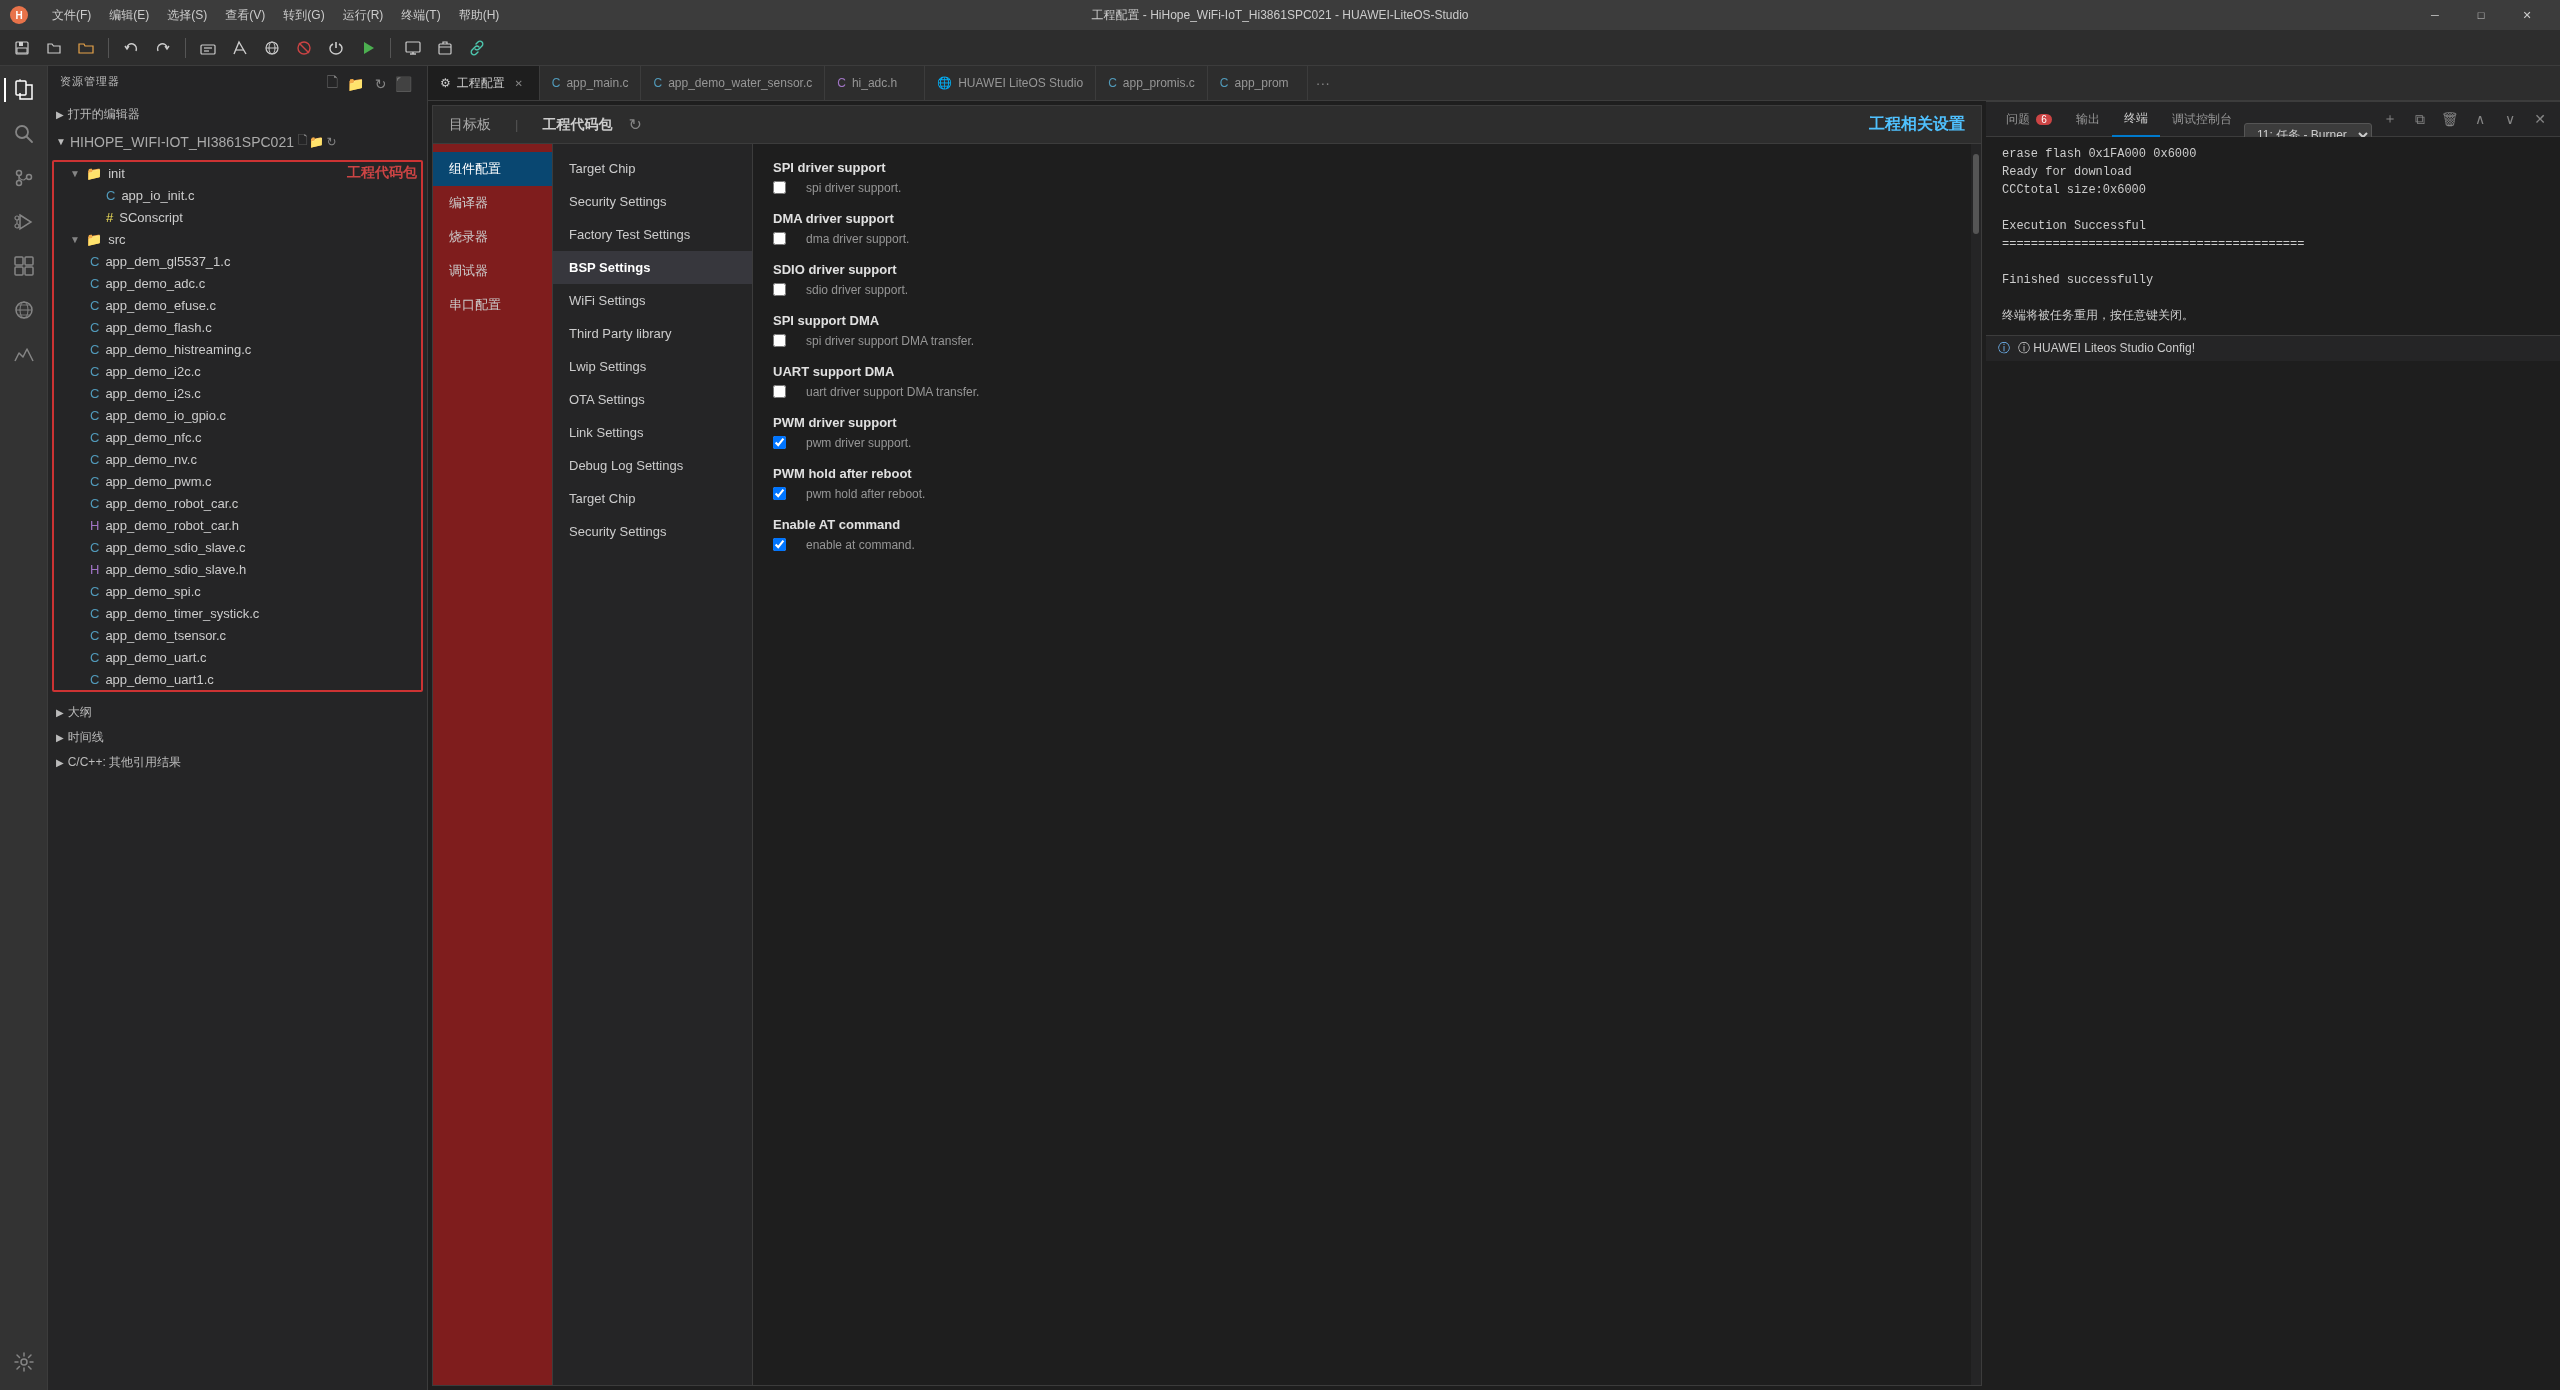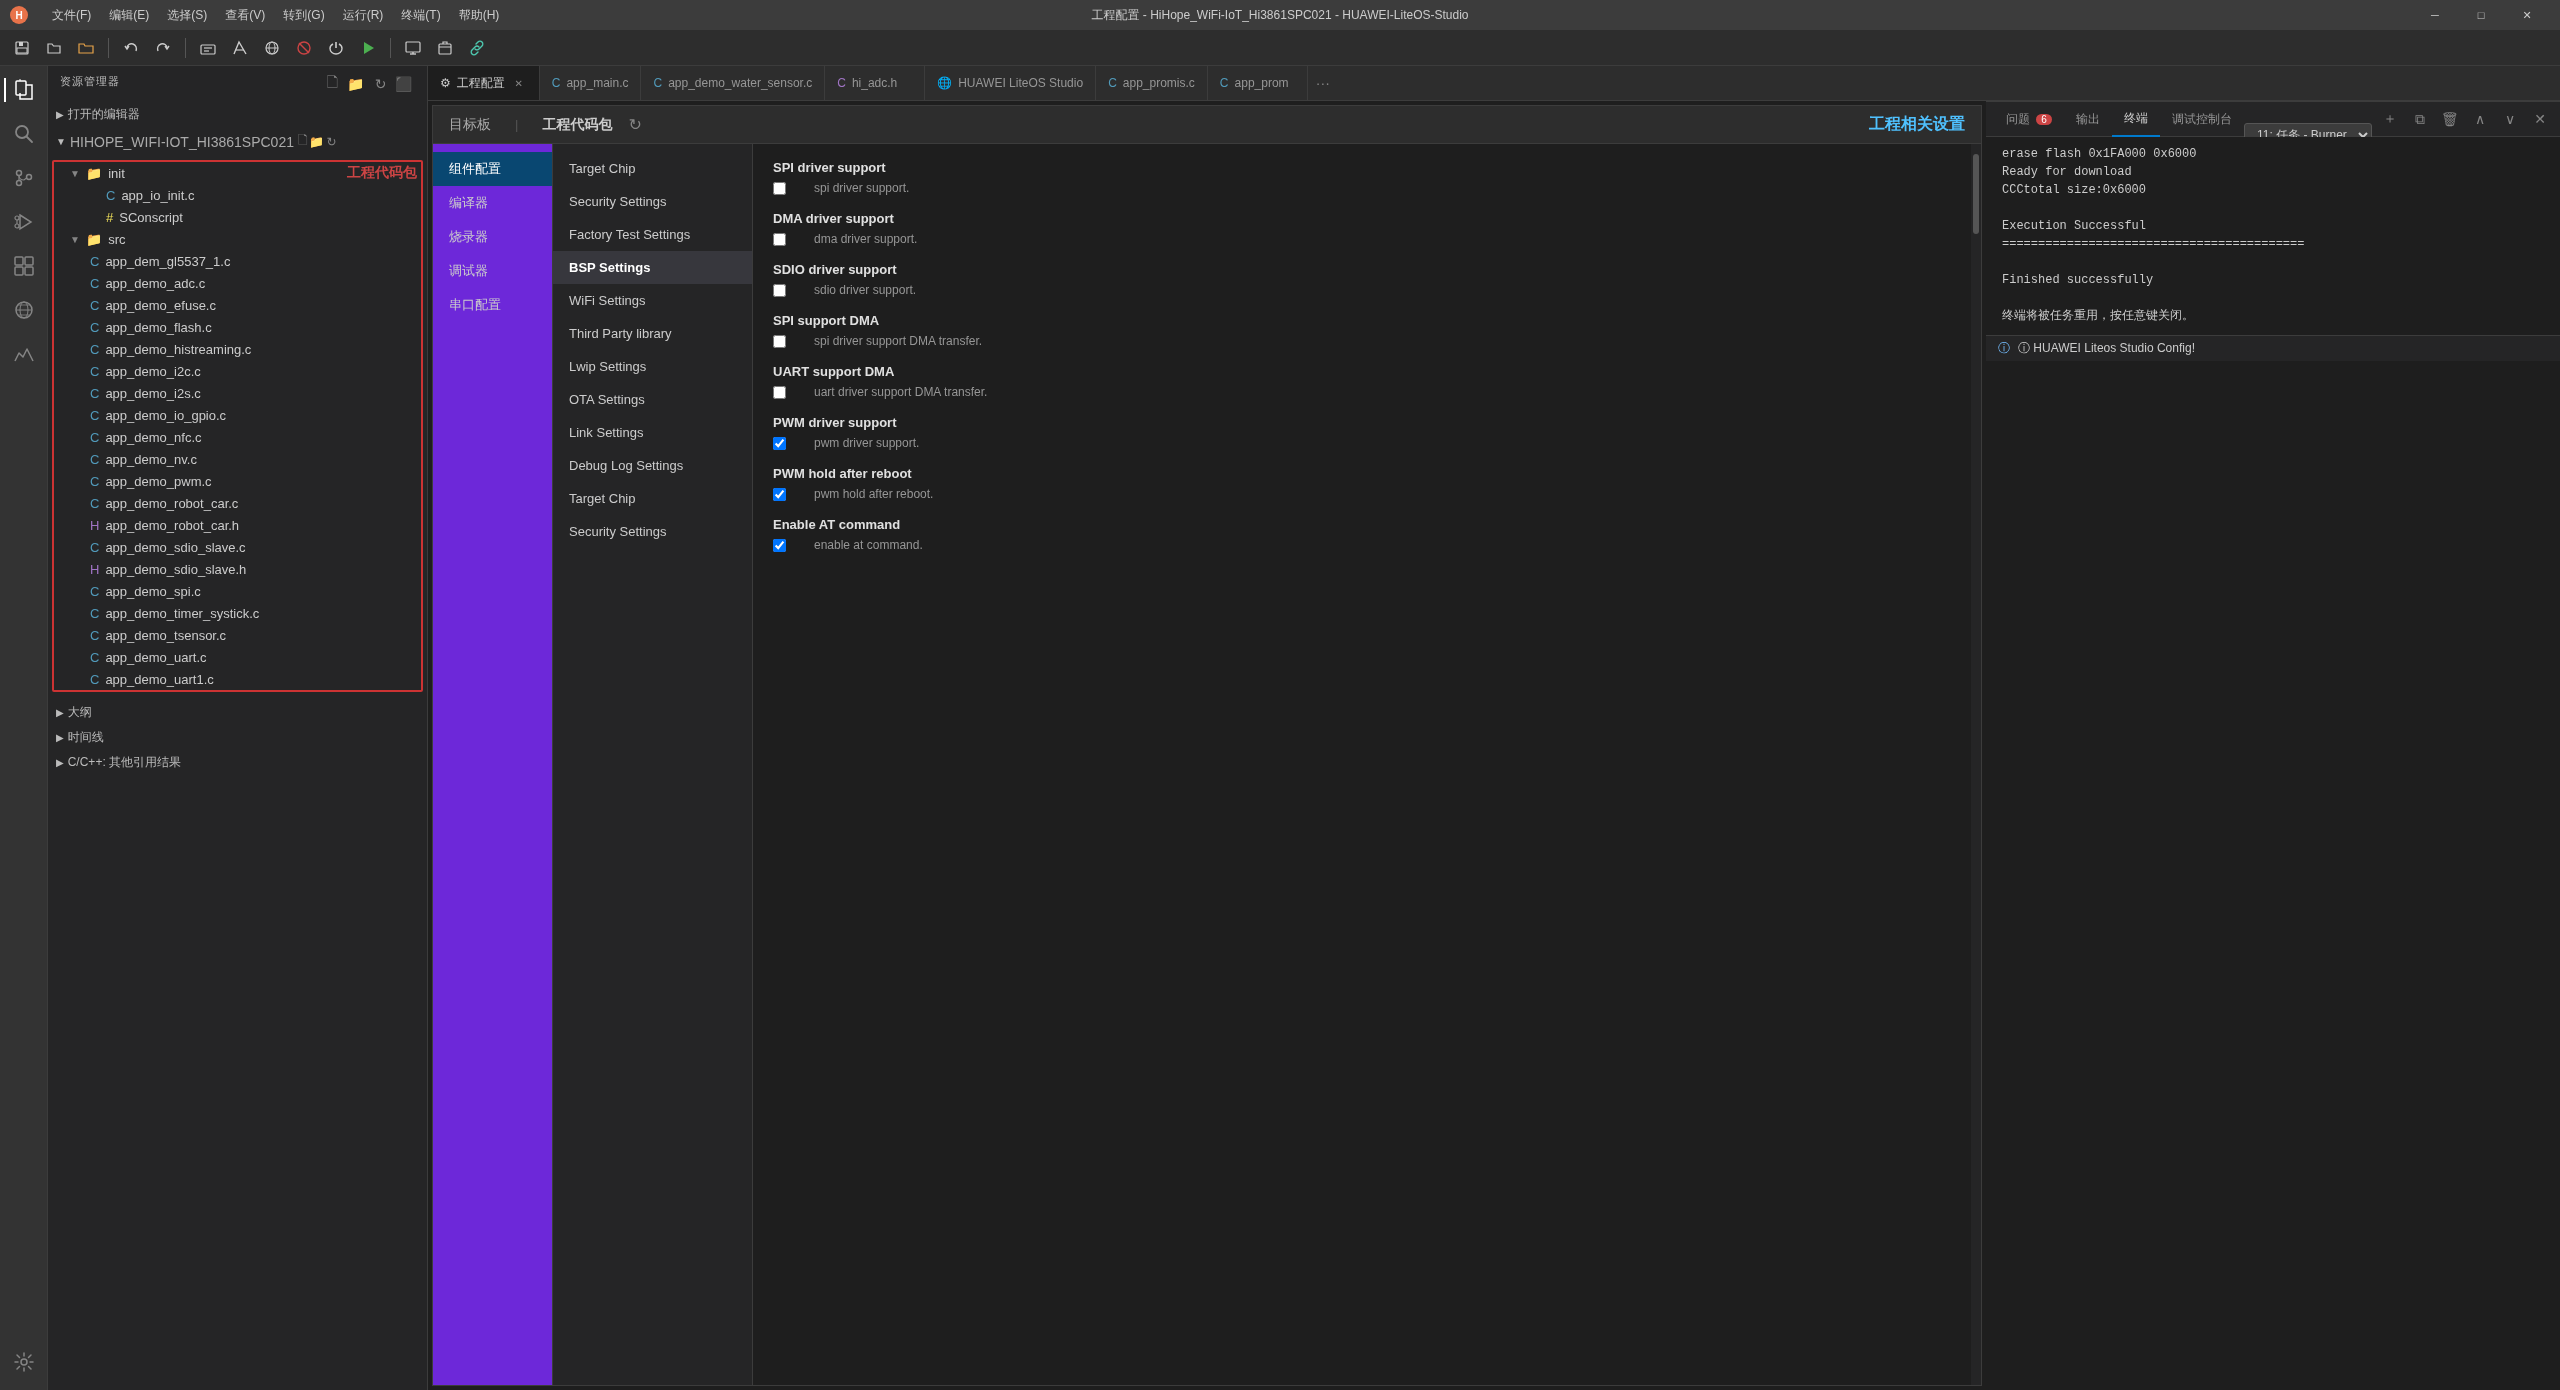--- a/index.html
+++ b/index.html
@@ -311,21 +311,21 @@
 
     #config-body {
       display: flex;
       flex: 1;
       overflow: hidden;
     }
 
     
     #config-nav {
       width: 120px;
-      background: #6d28d9;
+      background: #7f1d1d;
       border-right: 1px solid #3c3c3c;
       padding: 8px 0;
     }
     .config-nav-item {
       padding: 8px 16px;
       cursor: pointer;
       font-size: 13px;
       color: #cccccc;
     }
     .config-nav-item.active {
@@ -369,22 +369,21 @@
       font-weight: bold;
       margin-bottom: 6px;
     }
     .setting-desc {
       font-size: 12px;
       color: #969696;
       margin-left: 20px;
     }
     .checkbox-row {
       display: flex;
-      align-items: flex-end;
-      gap: 8px;
+      align-items: flex-start;
       margin-top: 4px;
     }
     .checkbox-row input[type="checkbox"] {
       width: 13px;
       height: 13px;
       cursor: pointer;
     }
 
     
     #right-scroll {

